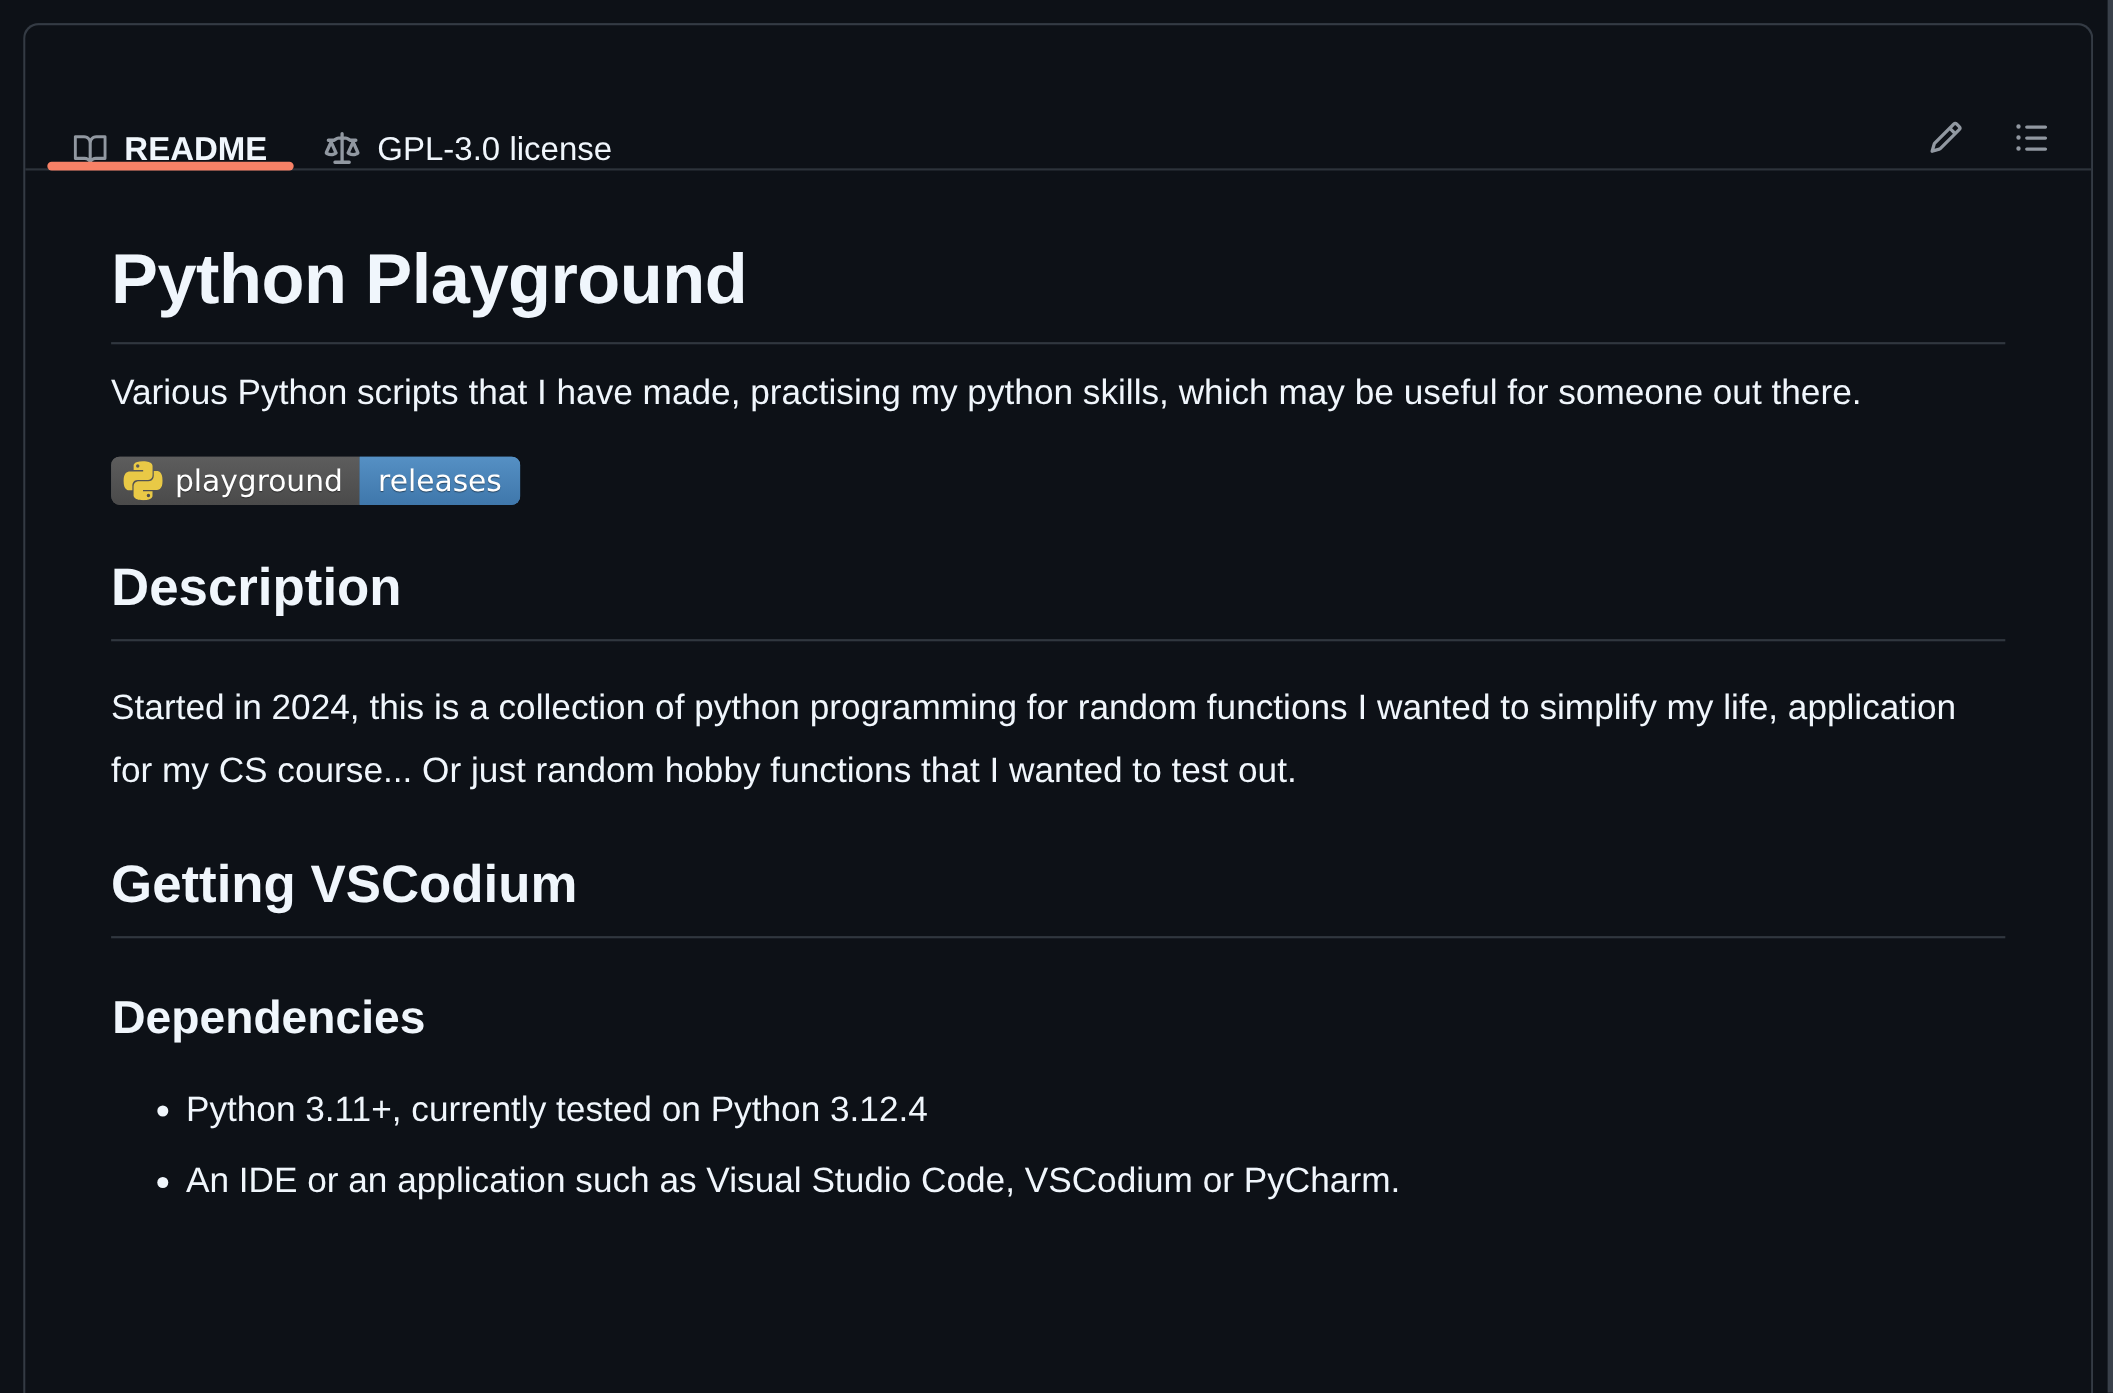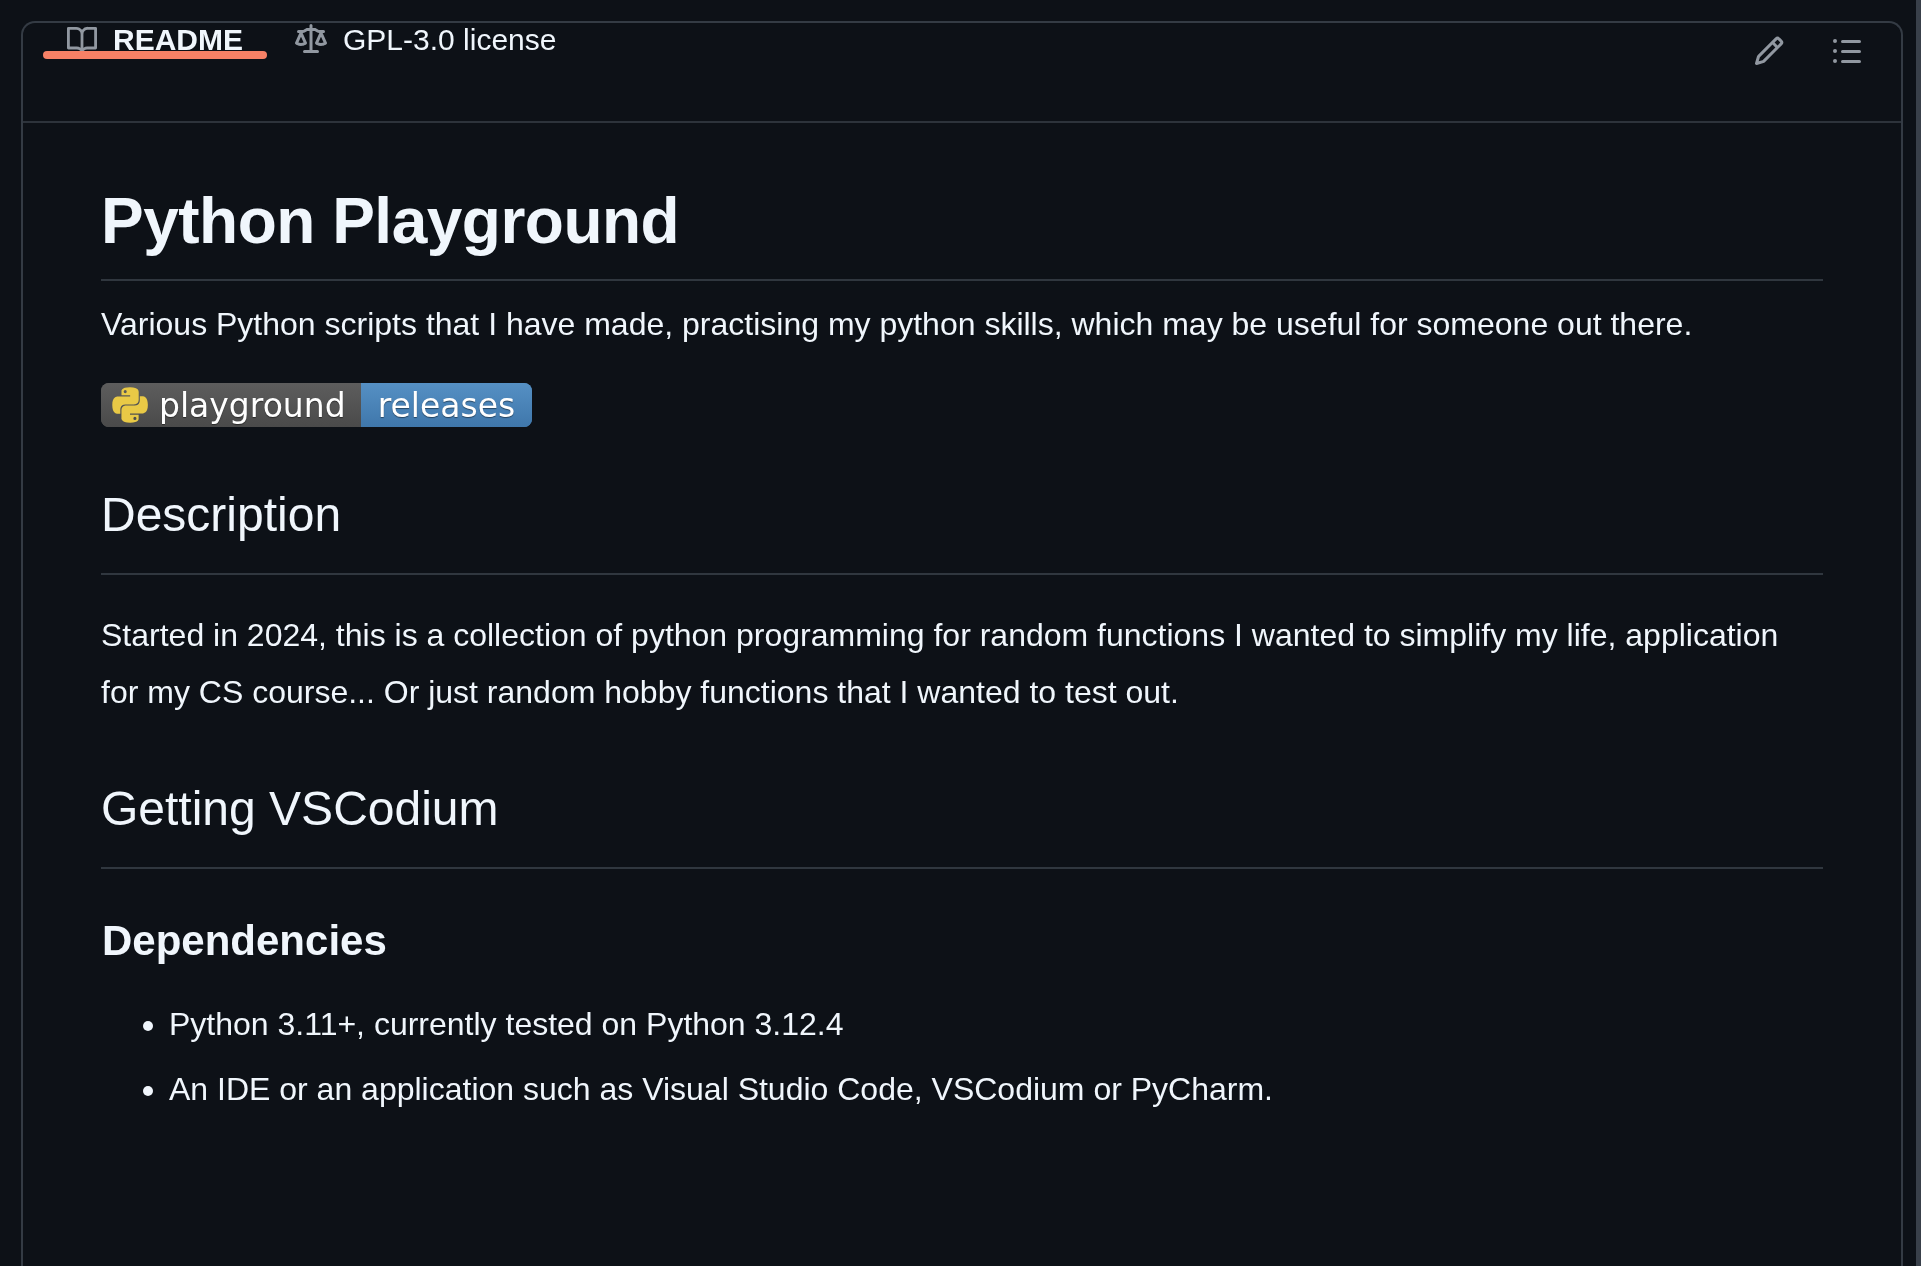--- a/index.html
+++ b/index.html
@@ -26,22 +26,22 @@
     left: 21px; top: 21px;
     width: 1882px; height: 1500px;
     background: var(--page-bg);
     border: 2px solid var(--border);
     border-bottom: none;
     border-radius: 14px 14px 0 0;
   }
   
   .card-header {
     display: flex;
-    align-items: flex-start;
-    height: 100px;
+    align-items: flex-end;
+    height: 132px;
     padding: 0 26px 0 18px;
     border-bottom: 2px solid #2d333b;
   }
   .tab {
     position: relative;
     display: flex;
     align-items: center;
     gap: 16px;
     padding: 0 26px;
     font-size: 30px;
@@ -79,25 +79,25 @@
   .md-h1 {
     margin: 0 0 15px;
     padding-bottom: 18px;
     border-bottom: 2px solid #30373f;
     font-size: 64px;
     font-weight: 700;
     letter-spacing: -0.5px;
     line-height: 1.25;
   }
   .md-h2 {
-    margin: 58px 0 32px;
-    padding-bottom: 28px;
+    margin: 46px 0 32px;
+    padding-bottom: 16px;
     border-bottom: 2px solid #30373f;
     font-size: 48px;
-    font-weight: 400;
+    font-weight: 700;
     line-height: 1.25;
   }
   .md-h3 {
     margin: 46px 1px 28px;
     font-size: 42px;
     font-weight: 600;
     line-height: 1.25;
   }
   .md-p {
     margin: 0 0 30px;
@@ -113,21 +113,21 @@
   .md-ul li { margin-top: 8px; }
   .md-ul li:first-child { margin-top: 0; }
   
   .badge-row { margin: 0 0 16px; }
   .badge {
     display: inline-flex;
     height: 44px;
     border-radius: 8px;
     overflow: hidden;
     font-family: "DejaVu Sans", sans-serif;
-    font-size: 33px;
+    font-size: 27px;
     color: #ffffff;
     text-shadow: 0 1px 1px rgba(0,0,0,.45);
     cursor: pointer;
     vertical-align: middle;
   }
   .badge-label {
     display: flex; align-items: center; gap: 11px;
     padding: 0 15px 0 11px;
     background: linear-gradient(#5d5d5d, #4a4a4a);
     background-color: var(--badge-label-bg);

